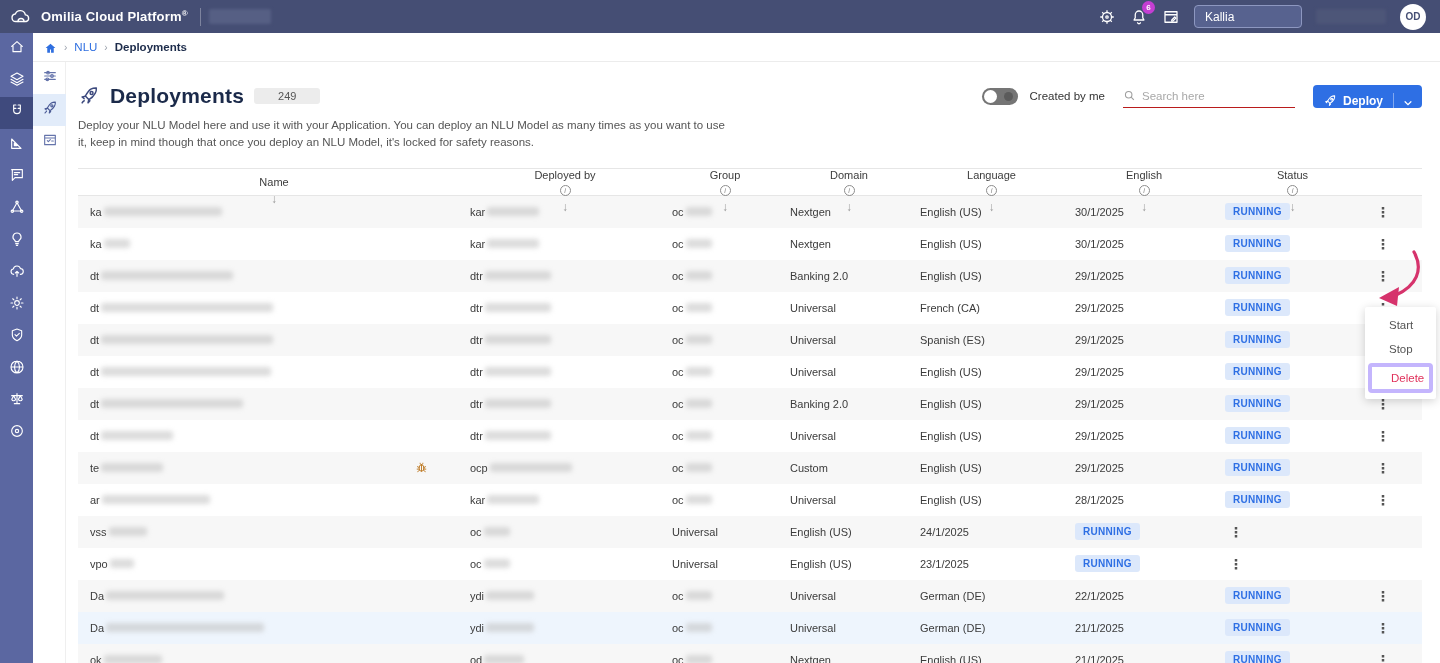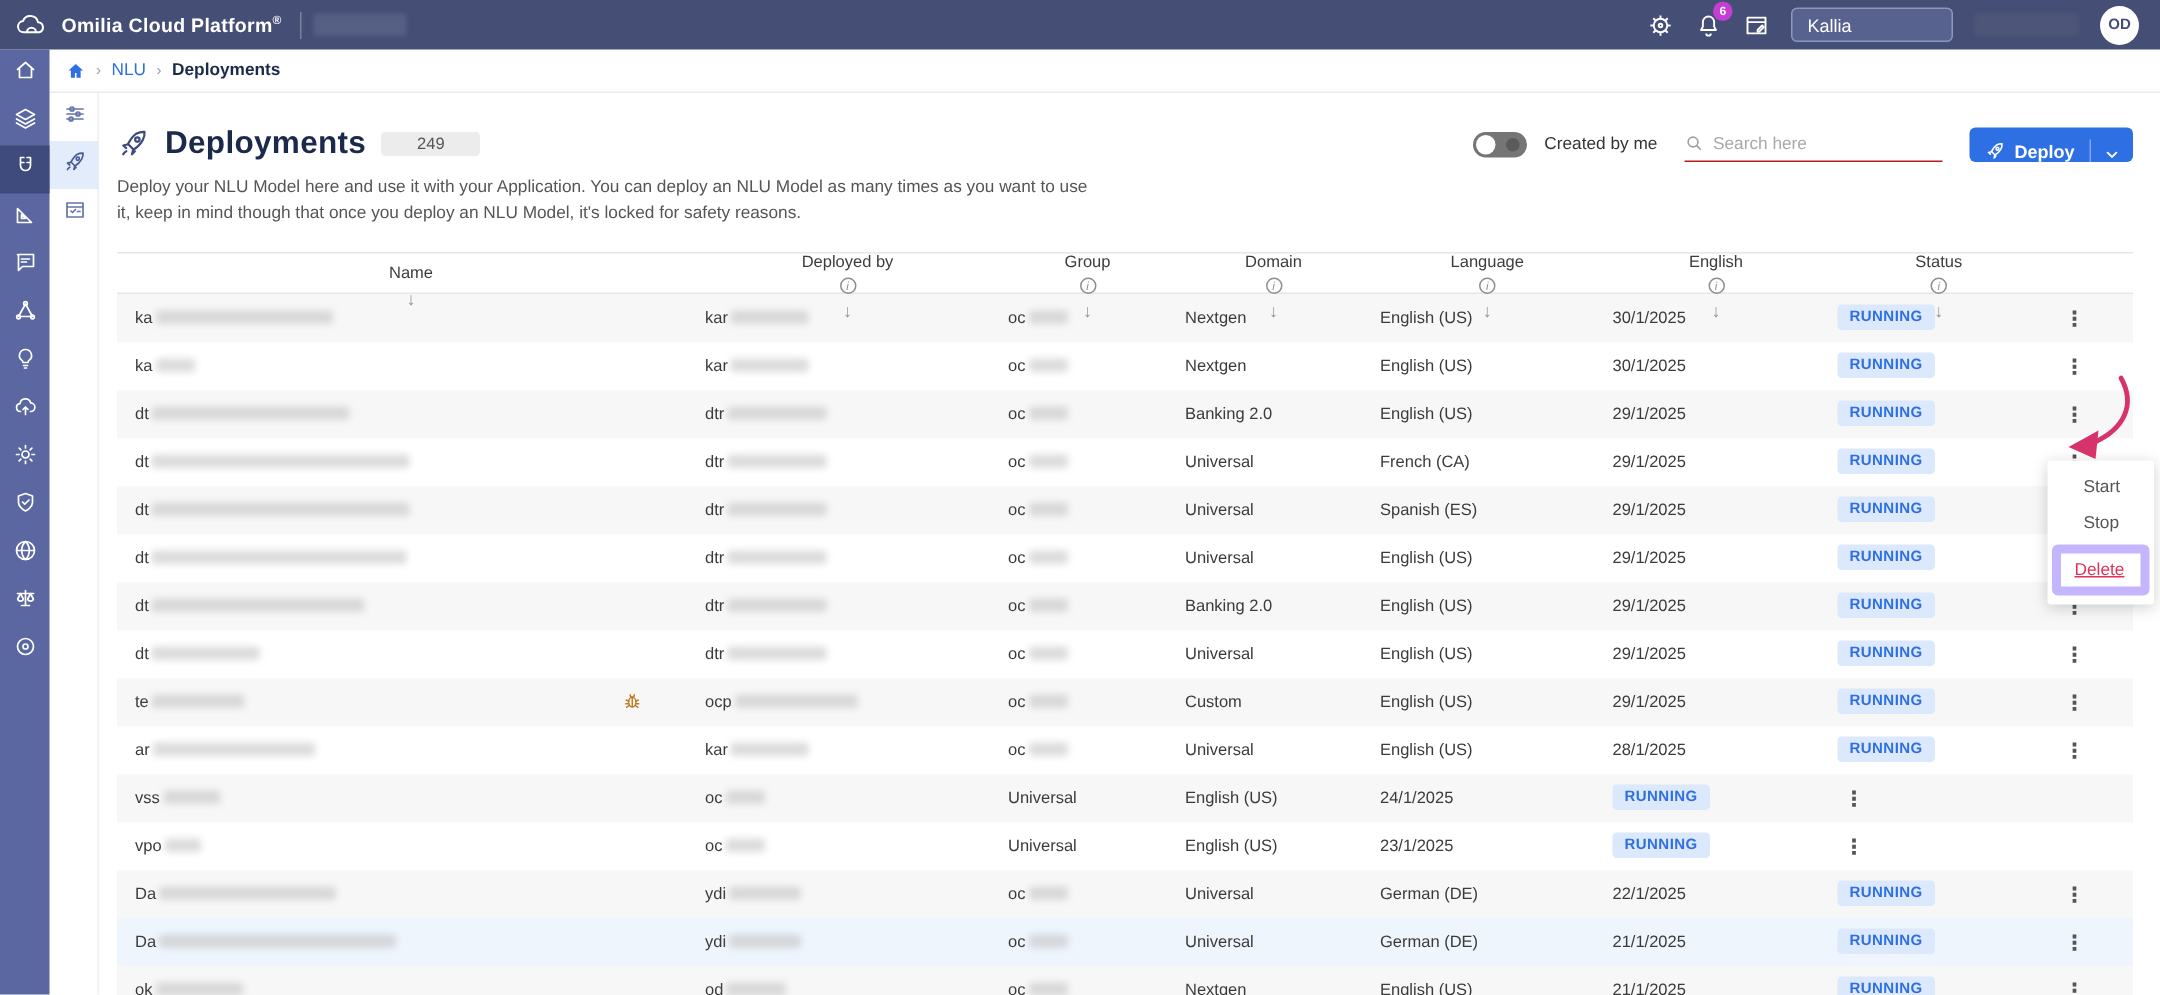--- a/index.html
+++ b/index.html
@@ -94,22 +94,22 @@
   .bug { width:13px; height:13px; color:#bf7d2a; margin-left:auto; margin-right:30px; }
   .status-badge { background:#dce8fb; color:#2e6fe4; font-size:10px; font-weight:700;
     letter-spacing:.3px; padding:3px 8px; border-radius:3px; }
   .kebab { color:#555; font-size:14px; font-weight:700; cursor:pointer; width:18px; text-align:center;
     justify-self:start; margin-left:14px; line-height:10px; letter-spacing:0; }
 
   
   .ctx-menu { position:absolute; left:1365px; top:307px; width:71px; background:#fff;
     box-shadow:0 2px 10px rgba(0,0,0,.18); border-radius:2px; padding:6px 0; z-index:40; }
   .ctx-item { font-size:11.5px; color:#555; padding:6px 0 6px 24px; cursor:pointer; }
-  .ctx-item.danger { color:#e0315b; border:6px solid #c4b5fd; border-radius:4px; margin:2px 3px 0 3px;
-    padding:5px 0 5px 9px;text-decoration:underline; }
+  .ctx-item.danger { color:#e0315b; border:4px solid #c4b5fd; border-radius:4px; margin:2px 3px 0 3px;
+    padding:5px 0 5px 19px; }
   .annot-arrow { position:absolute; left:0; top:0; width:1440px; height:663px;
     pointer-events:none; z-index:50; }
 </style>
 </head>
 <body>
 
 <div class="topbar">
   <span class="brand-logo">
     <svg viewBox="0 0 32 24" fill="none" stroke="currentColor" stroke-width="1.8" stroke-linecap="round" stroke-linejoin="round">
       <path d="M9 18a5 5 0 0 1-.6-9.96A7 7 0 0 1 21.8 9.2 4.5 4.5 0 0 1 23 18H9z"></path>

